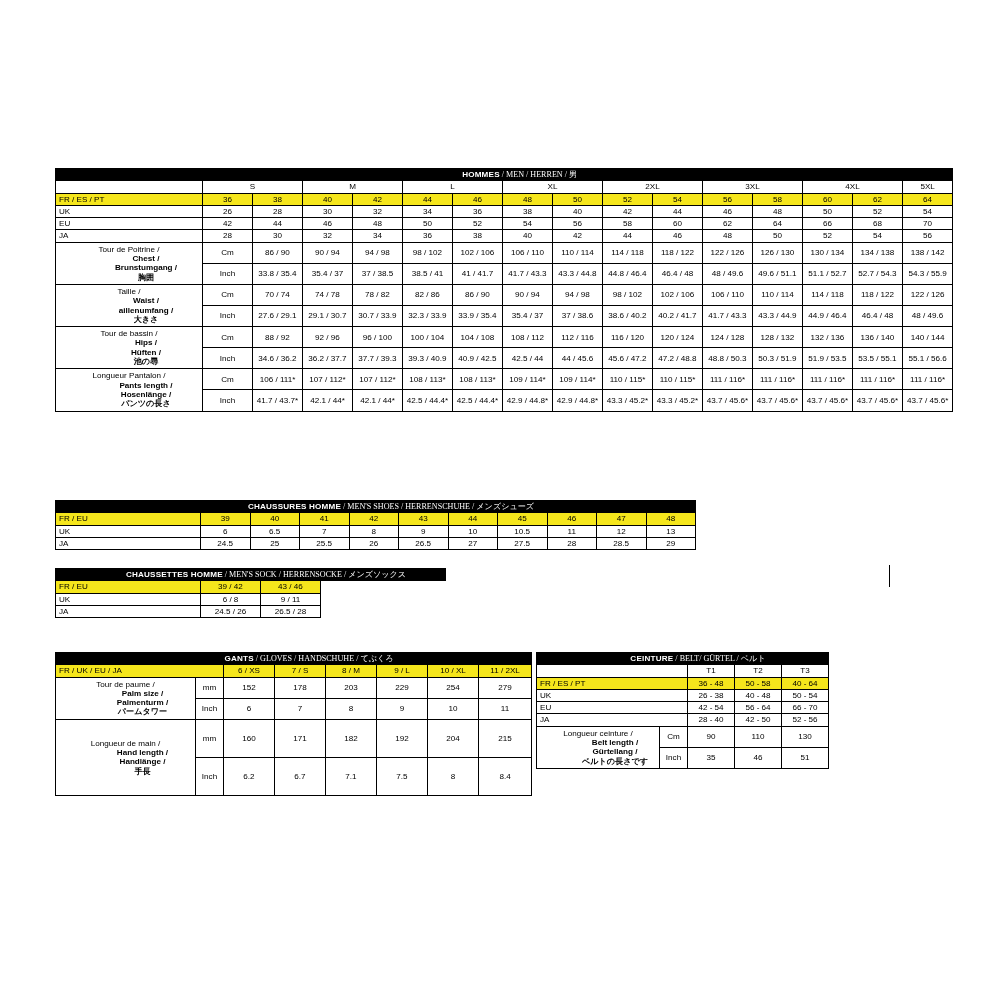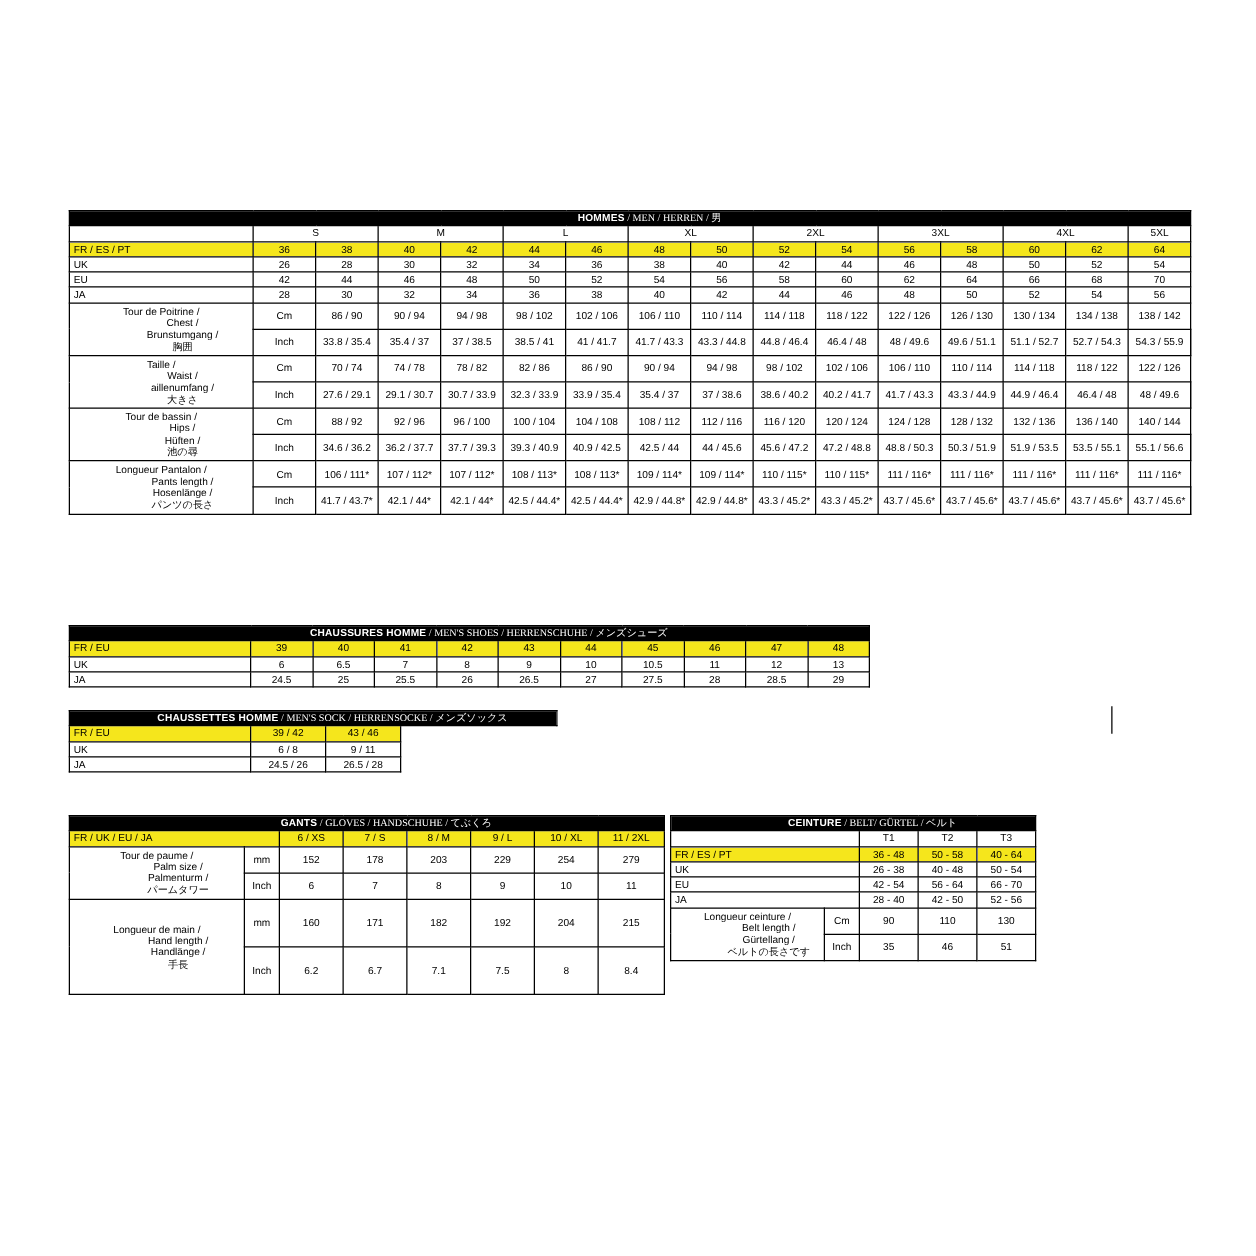--- a/index.html
+++ b/index.html
@@ -44,21 +44,21 @@
   .yellow td { background:#f5e61c; font-weight:bold; }
   .yellow td.lbl { text-align:left; }
   .lbl { text-align:left !important; }
   .sizegrp td { font-weight:bold; font-size:8.6px; background:#fff; }
   .rowlabel {
     text-align:center;
     font-weight:bold;
     font-size:8.1px;
     line-height:1.25;
   }
-  .rowlabel .sub { font-weight:normal;margin-left:34px; }
+  .rowlabel .sub { font-weight:bold;margin-left:34px; }
   .unit { font-weight:bold; font-size:7.8px; }
   .white { background:#fff; }
   .nb { border:none !important; }
 
   
   #men-block { position:absolute; left:55px; top:168px; width:897px; }
   #shoes-block { position:absolute; left:55px; top:500px; width:640px; }
   #socks-block { position:absolute; left:55px; top:568px; width:390px; }
   #gloves-block { position:absolute; left:55px; top:652px; width:476px; }
   #belt-block { position:absolute; left:536px; top:652px; width:292px; }

